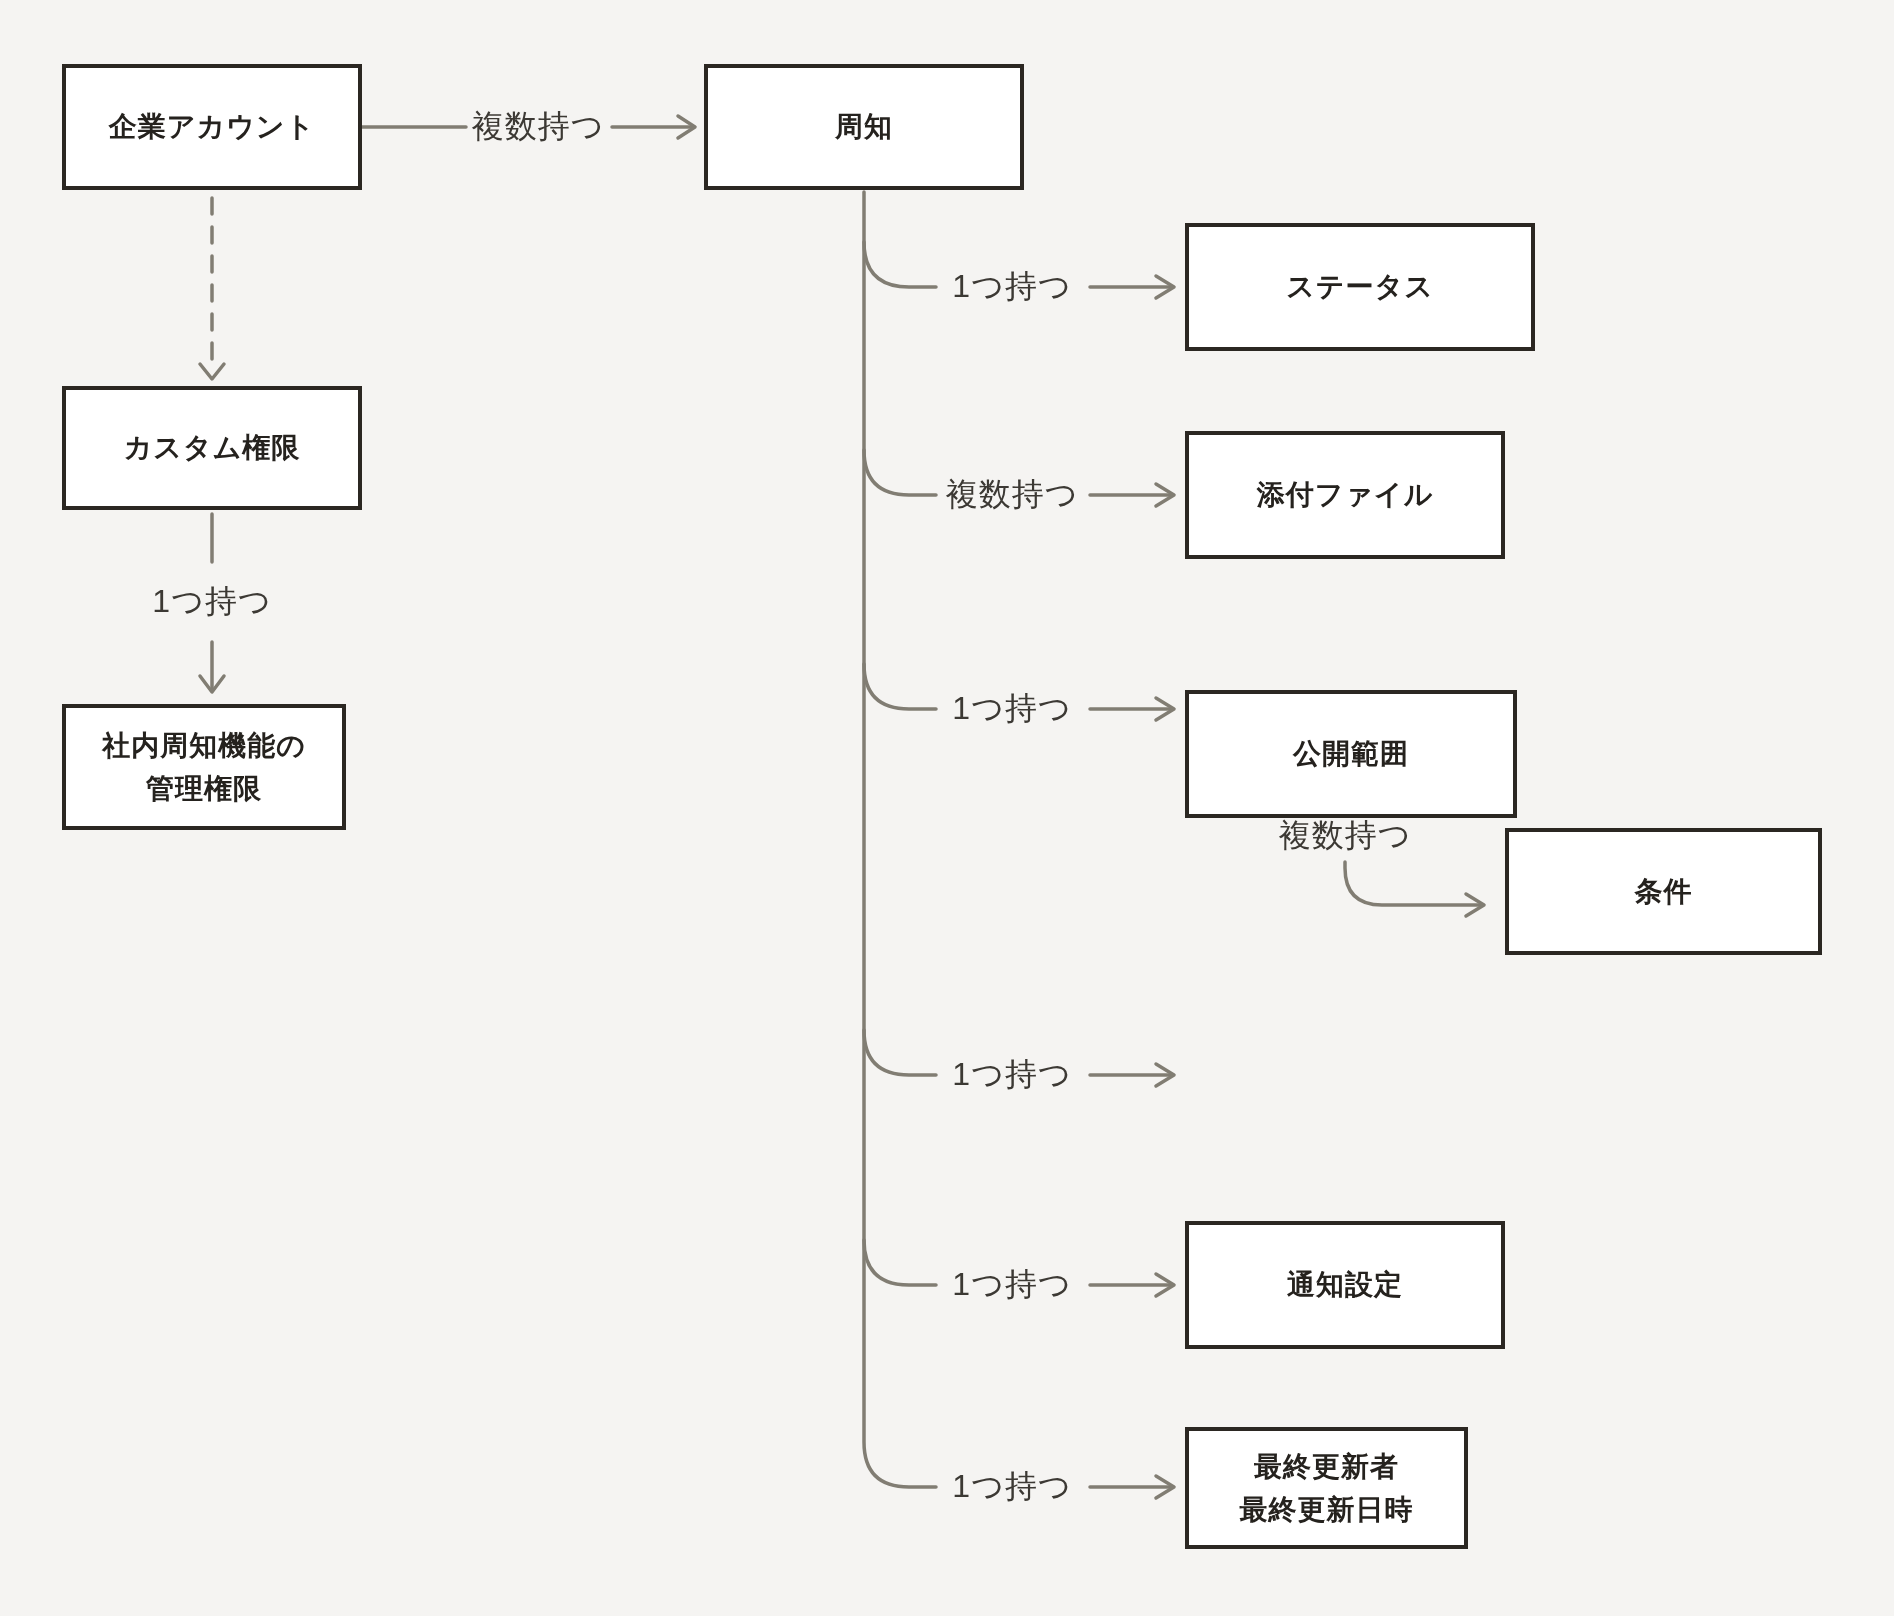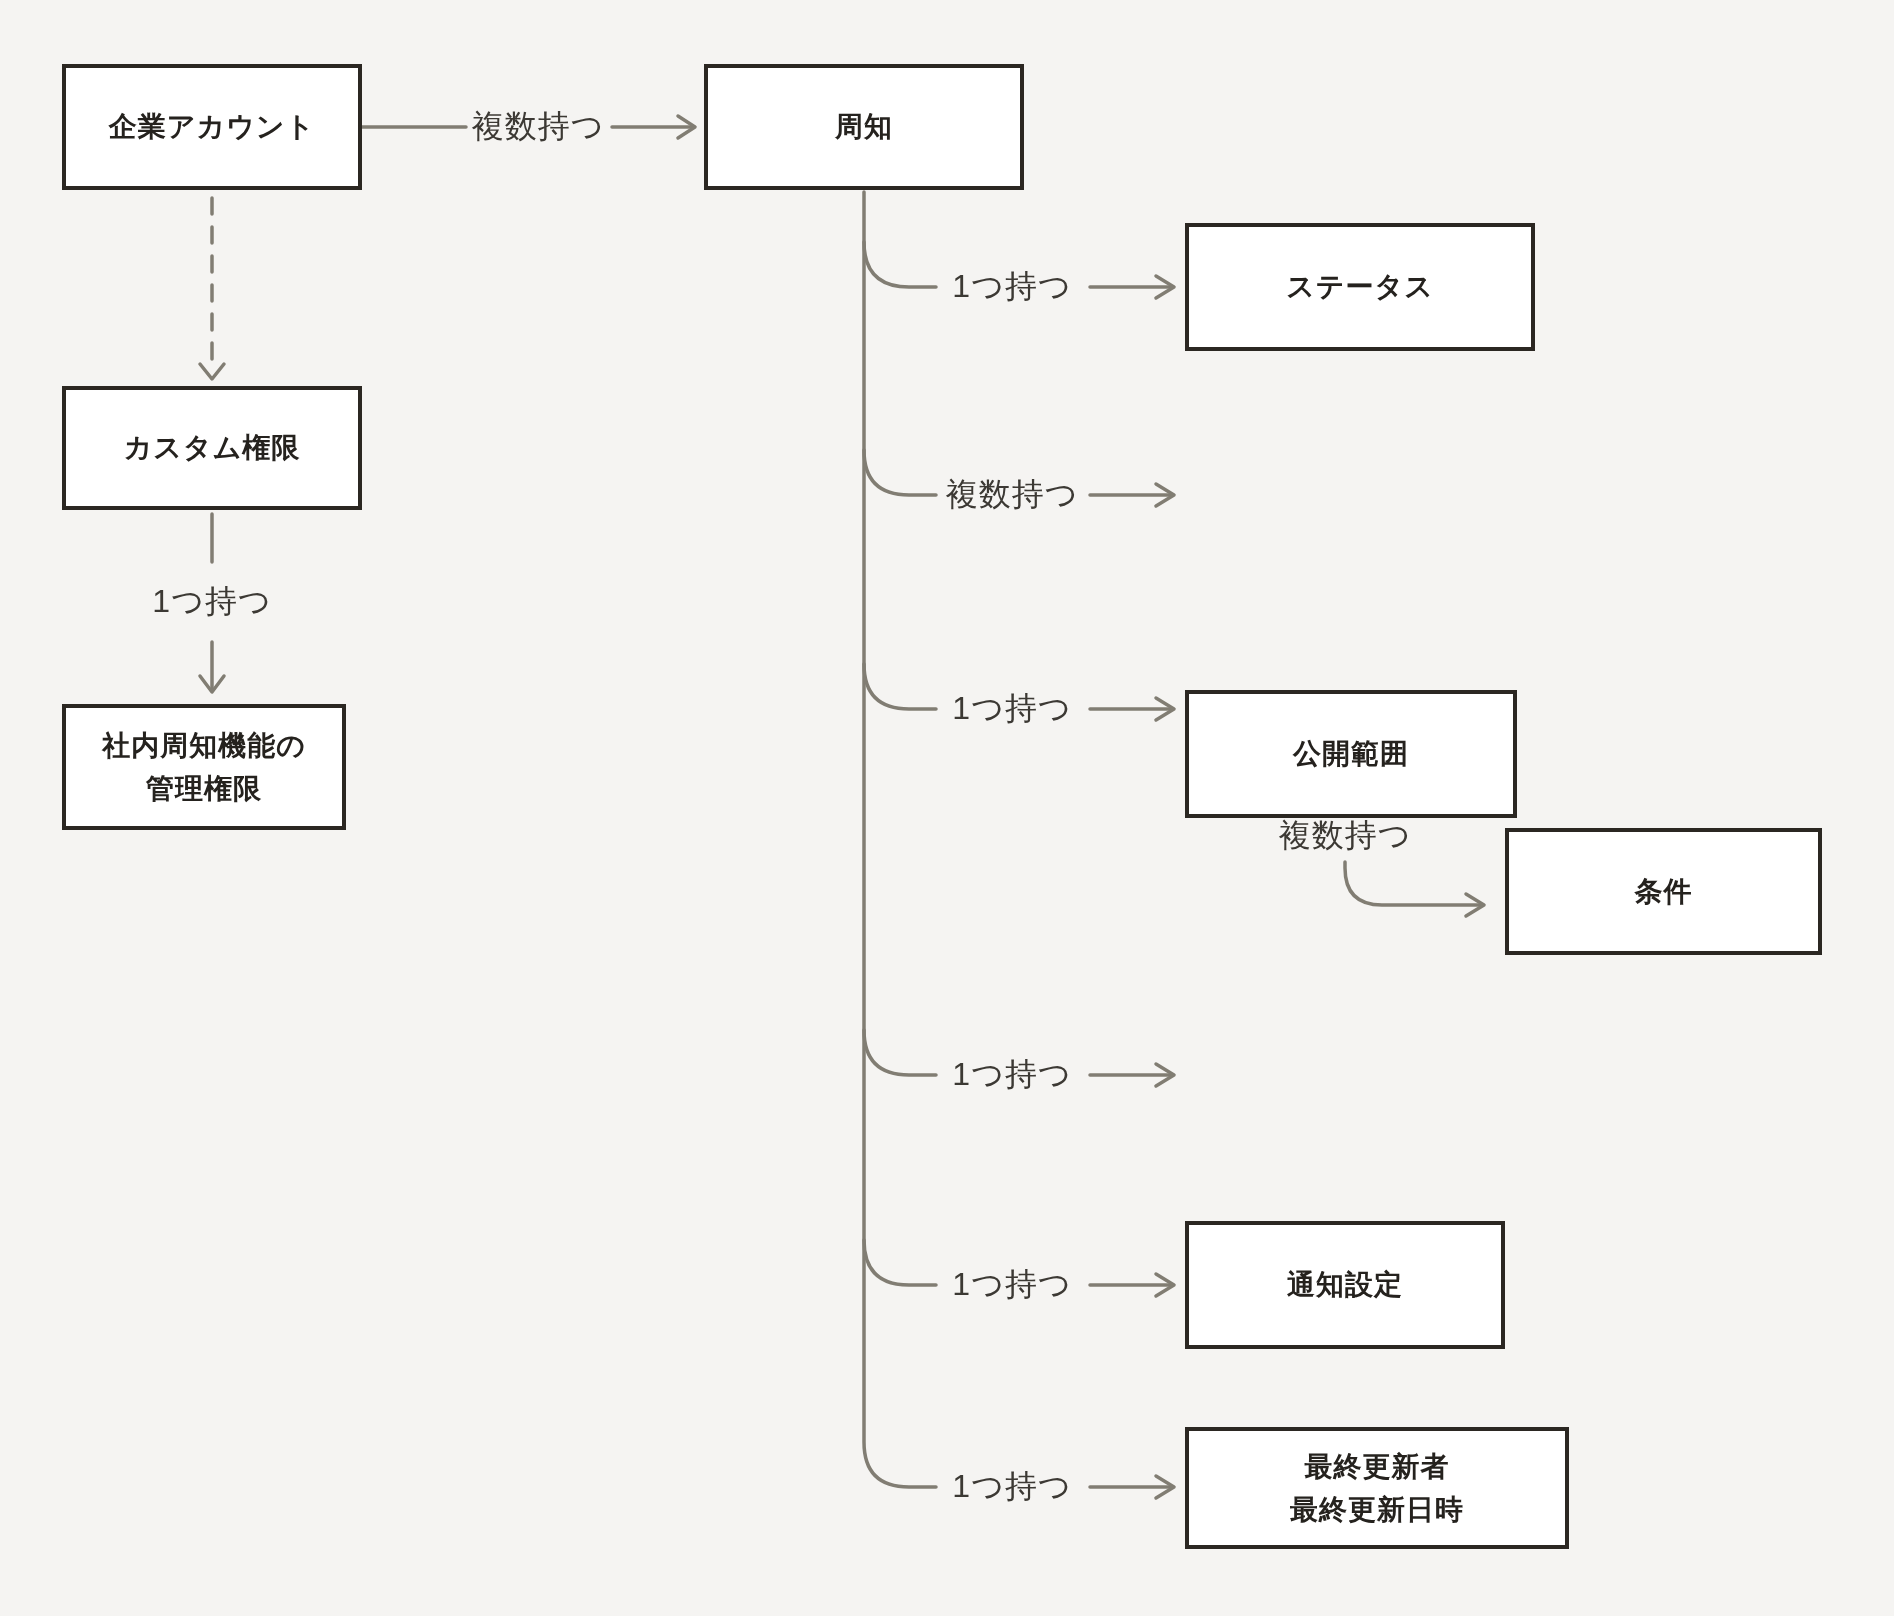--- a/index.html
+++ b/index.html
@@ -87,35 +87,38 @@
 
   <div class="node" style="left:62px; top:704px; width:284px; height:126px;">
     <span>社内周知機能の</span>
     <span>管理権限</span>
   </div>
 
   <div class="node" style="left:1185px; top:223px; width:350px; height:128px;">
     <span>ステータス</span>
   </div>
 
+  <div class="node" style="left:1185px; top:431px; width:320px; height:128px;">
+    <span>添付ファイル</span>
+  </div>
 
   <div class="node" style="left:1185px; top:643px; width:332px; height:128px;margin-top:47px;">
     <span>公開範囲</span>
   </div>
 
   <div class="node" style="left:1505px; top:828px; width:317px; height:127px;">
     <span>条件</span>
   </div>
 
 
   <div class="node" style="left:1185px; top:1221px; width:320px; height:128px;">
     <span>通知設定</span>
   </div>
 
-  <div class="node" style="left:1185px; top:1427px; width:384px; height:122px;">
+  <div class="node" style="left:1185px; top:1427px; width:283px; height:122px;">
     <span>最終更新者</span>
     <span>最終更新日時</span>
   </div>
 
   <div class="edge-label" style="left:538px; top:127px;">複数持つ</div>
 
   <div class="edge-label" style="left:212px; top:602px;">1つ持つ</div>
 
   <div class="edge-label" style="left:1012px; top:287px;">1つ持つ</div>
 

